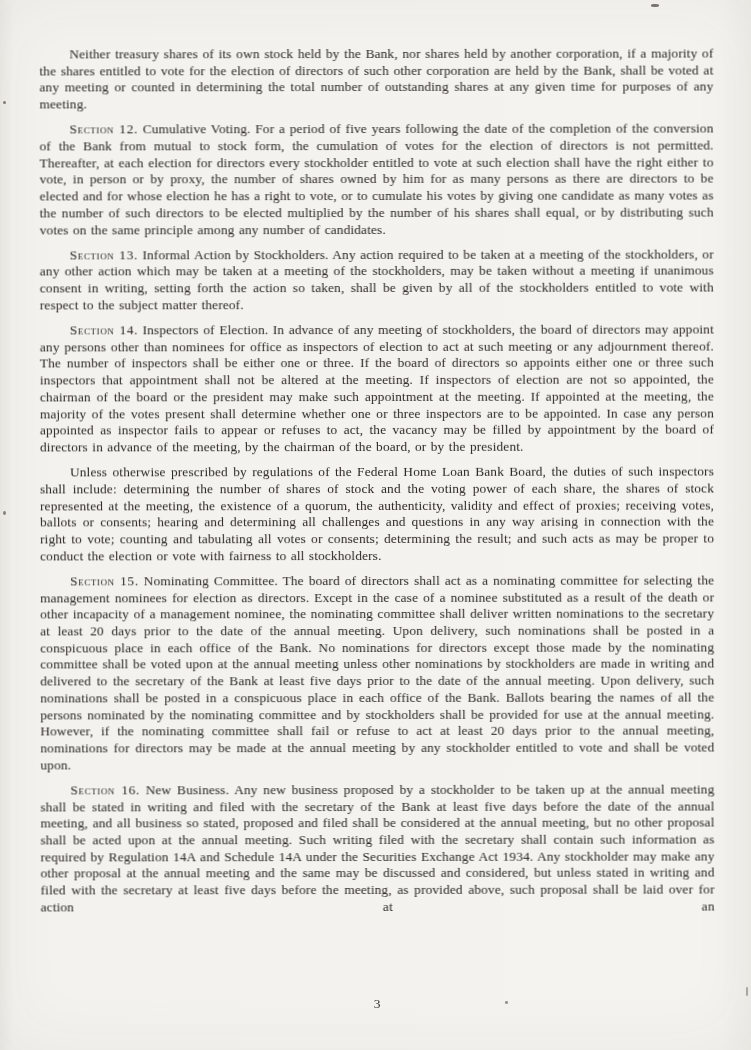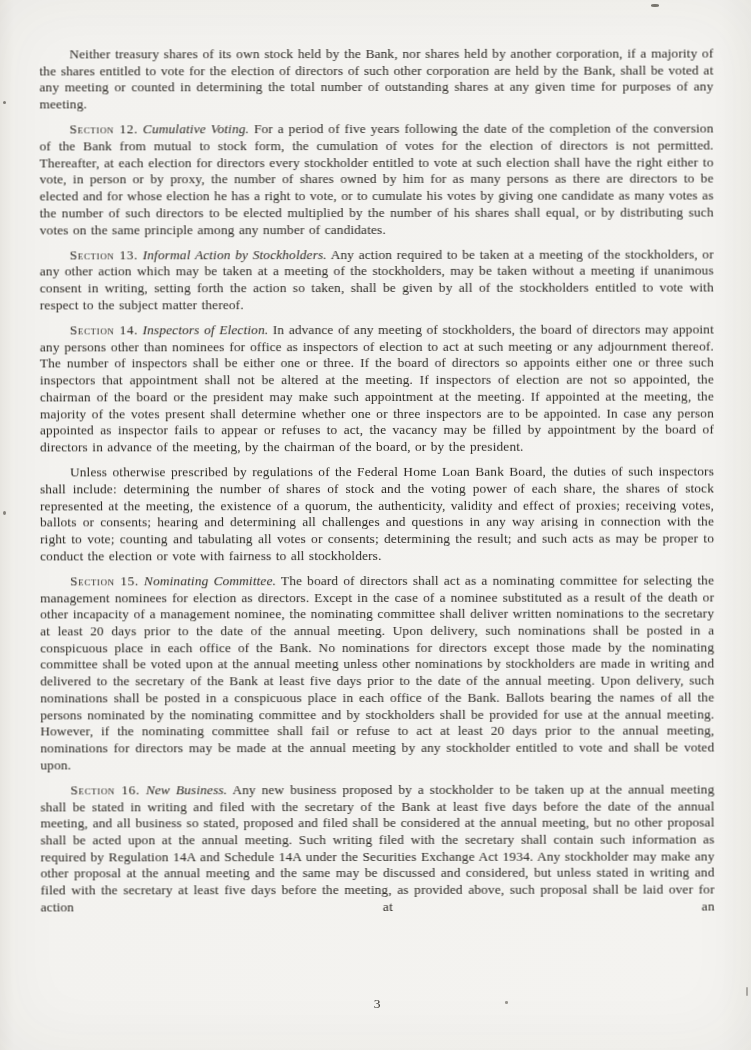--- a/index.html
+++ b/index.html
@@ -41,21 +41,20 @@
   p.para.cont {
     text-align-last: justify;
     margin-bottom: 0;
   }
   .sec-label {
     font-variant: small-caps;
     letter-spacing: 0.6px;
     margin-top: 15px;
   }
   .sec-title {
-    font-style: italic;
   }
   .page-number {
     position: absolute;
     left: 40px;
     width: 674px;
     top: 996px;
     text-align: center;
     color: #33302a;
     font-size: 13.5px;
     filter: blur(0.3px);

